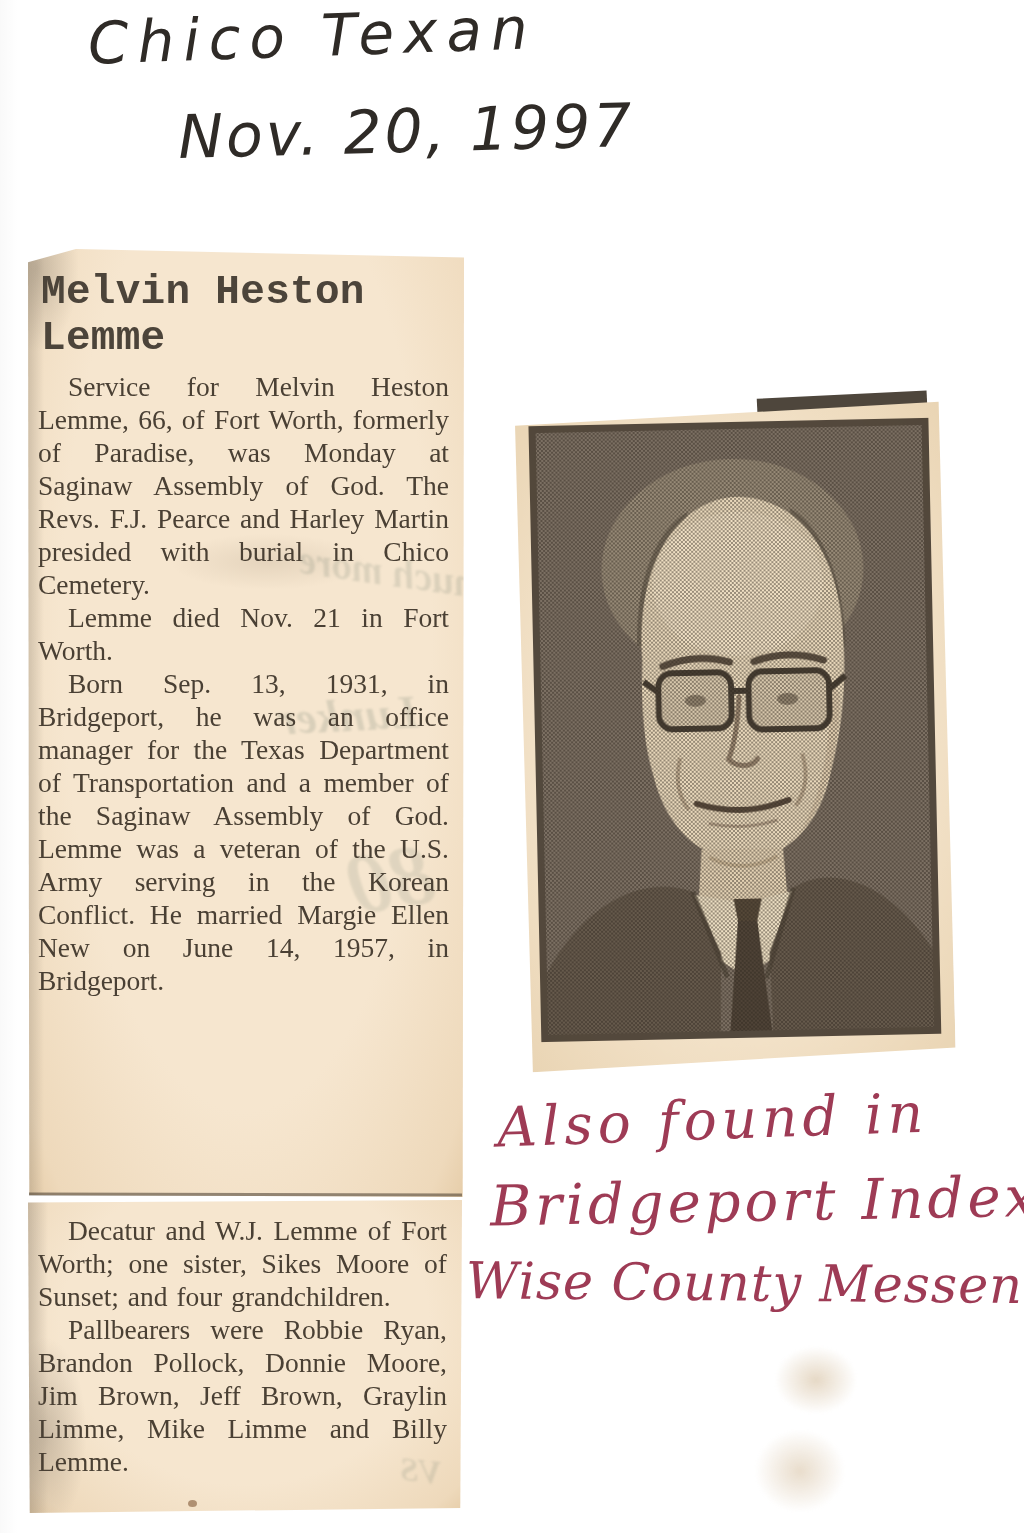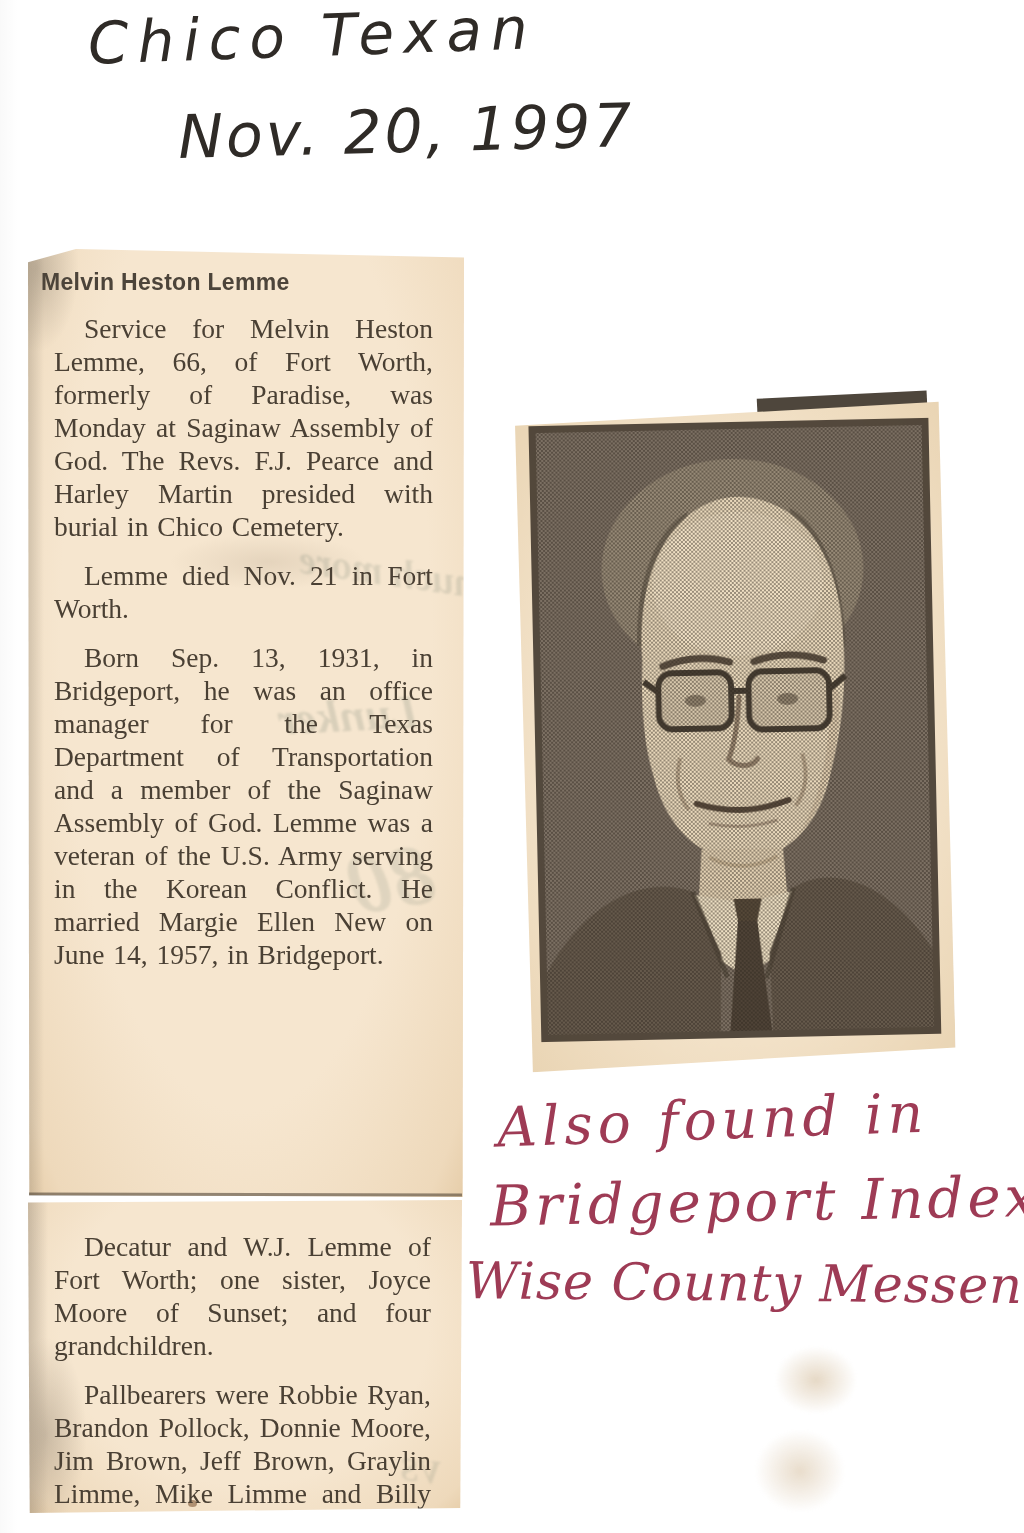--- a/index.html
+++ b/index.html
@@ -51,25 +51,25 @@
   .clip-2::after{ 
     content:"";position:absolute;left:160px;top:300px;width:9px;height:7px;border-radius:50%;
     background:rgba(118,76,42,0.55);
   }
   .seam{ 
     position:absolute;left:29px;top:1193px;width:433px;height:3px;
     background:rgba(66,54,42,0.55);transform:rotate(0.15deg);
   }
   .headline{
     margin:0 0 9px 3px;
-    font-family:Liberation Sans, sans-serif;font-weight:bold;
-    font-size:23px;letter-spacing:0.3px;color:#4c443a;position:relative;z-index:2;
+    font-family:Liberation Mono, monospace;font-weight:bold;
+    font-size:41px;letter-spacing:0.3px;color:#4c443a;position:relative;z-index:2;
   }
   .clip p{
-    margin:16px;font-size:27.5px;line-height:33px;text-align:justify;
+    margin:0;font-size:27.5px;line-height:33px;text-align:justify;
     text-indent:30px;word-spacing:2px;position:relative;z-index:2;
   }
   
   .ghost{
     position:absolute;z-index:1;color:#7e8878;font-weight:bold;font-style:italic;
     filter:blur(1.2px);pointer-events:none;white-space:nowrap;
     font-family:"Liberation Serif", serif;
   }
   .ghost-1{left:270px;top:300px;font-size:40px;opacity:0.22;transform:scaleX(-1) rotate(-8deg);}
   .ghost-2{left:250px;top:440px;font-size:46px;opacity:0.24;transform:scaleX(-1) rotate(3deg);}
@@ -139,21 +139,21 @@
     <h1 class="headline">Melvin Heston Lemme</h1>
     <p>Service for Melvin Heston Lemme, 66, of Fort Worth, formerly of Paradise, was Monday at Saginaw Assembly of God. The Revs. F.J. Pearce and Harley Martin presided with burial in Chico Cemetery.</p>
     <p>Lemme died Nov. 21 in Fort Worth.</p>
     <p>Born Sep. 13, 1931, in Bridgeport, he was an office manager for the Texas Department of Transportation and a member of the Saginaw Assembly of God. Lemme was a veteran of the U.S. Army serving in the Korean Conflict. He married Margie Ellen New on June 14, 1957, in Bridgeport.</p>
   </article>
 
   <div class="seam"></div>
 
   <article class="clip clip-2">
     <span class="ghost ghost-4">VS</span>
-    <p>Decatur and W.J. Lemme of Fort Worth; one sister, Joyce Moore of Sunset; and four grandchildren.</p>
+    <p>Decatur and W.J. Lemme of Fort Worth; one sister, Sikes Moore of Sunset; and four grandchildren.</p>
     <p>Pallbearers were Robbie Ryan, Brandon Pollock, Donnie Moore, Jim Brown, Jeff Brown, Graylin Limme, Mike Limme and Billy Lemme.</p>
   </article>
 
   <figure class="photo" style="margin:0" aria-label="Halftone newspaper portrait of an older balding man wearing glasses, dark suit and tie">
     <div class="fold"></div>
     <div class="paper">
       <div class="halftone">
         <svg viewBox="0 0 398 602" preserveAspectRatio="none">
           <rect width="398" height="602" fill="#7c7063"></rect>
 

